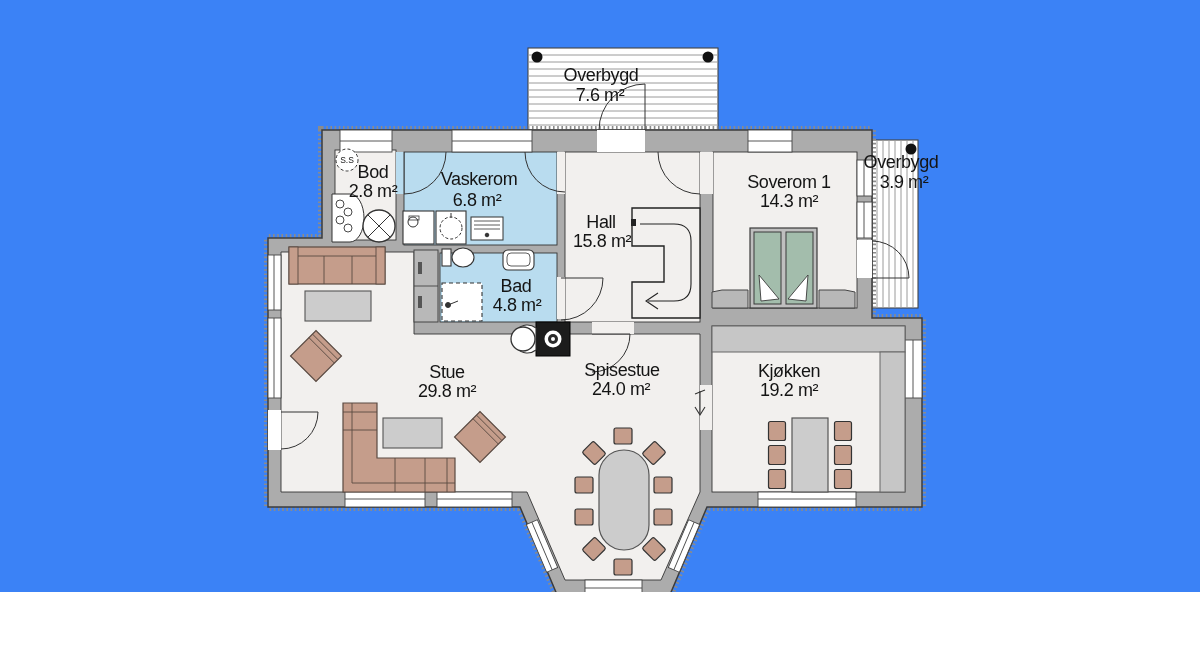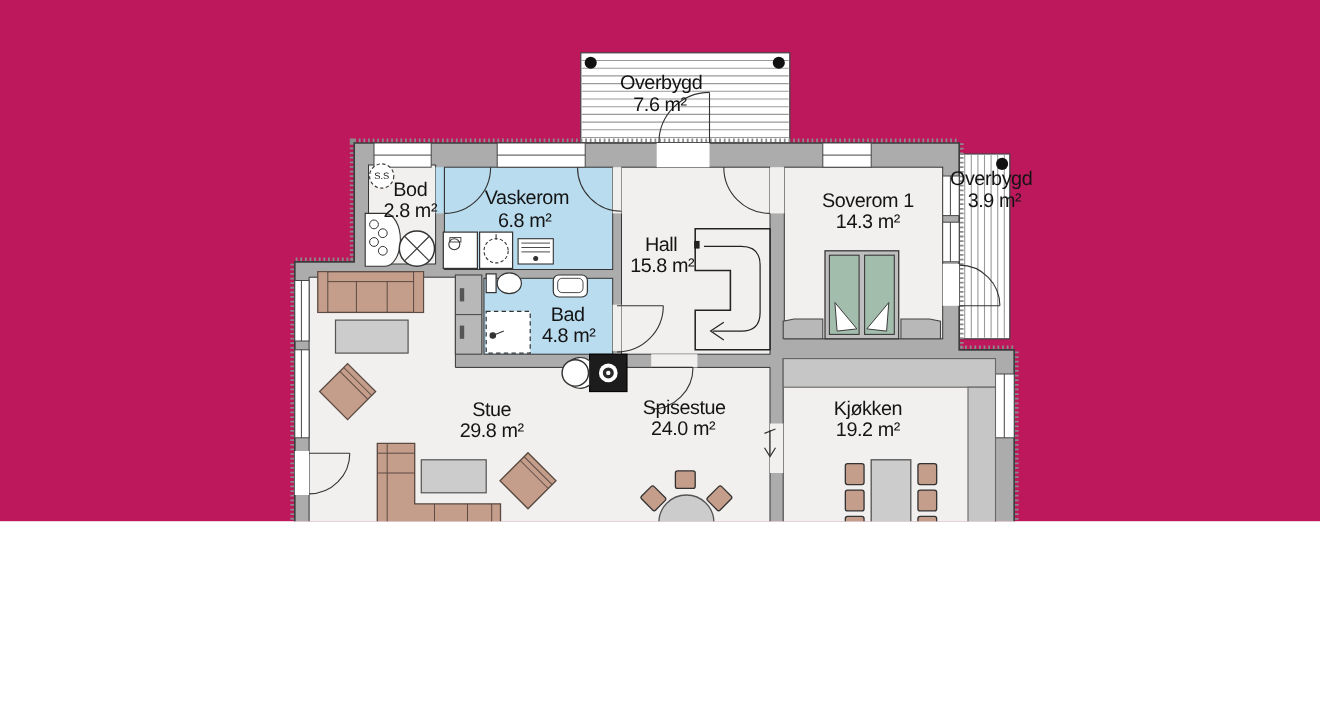--- a/index.html
+++ b/index.html
@@ -1,16 +1,16 @@
 <!DOCTYPE html>
 <html><head>
 <meta charset="utf-8">
 <style>
   html,body{margin:0;padding:0;background:#ffffff;}
-  .stage{position:relative;width:1200px;height:474px;background:#be185d;overflow:hidden;}
+  .stage{position:relative;width:1200px;height:592px;background:#3b82f6;overflow:hidden;}
   .lbl{font-family:"Liberation Sans",sans-serif;font-size:18px;fill:#141414;letter-spacing:-0.4px;}
   .lbl-s{font-family:"Liberation Sans",sans-serif;font-size:8.5px;fill:#141414;letter-spacing:0;}
   svg{display:block;}
 </style>
 </head>
 <body>
 
 <div class="stage">
 <svg width="1200" height="650" viewBox="0 0 1200 650">
 

